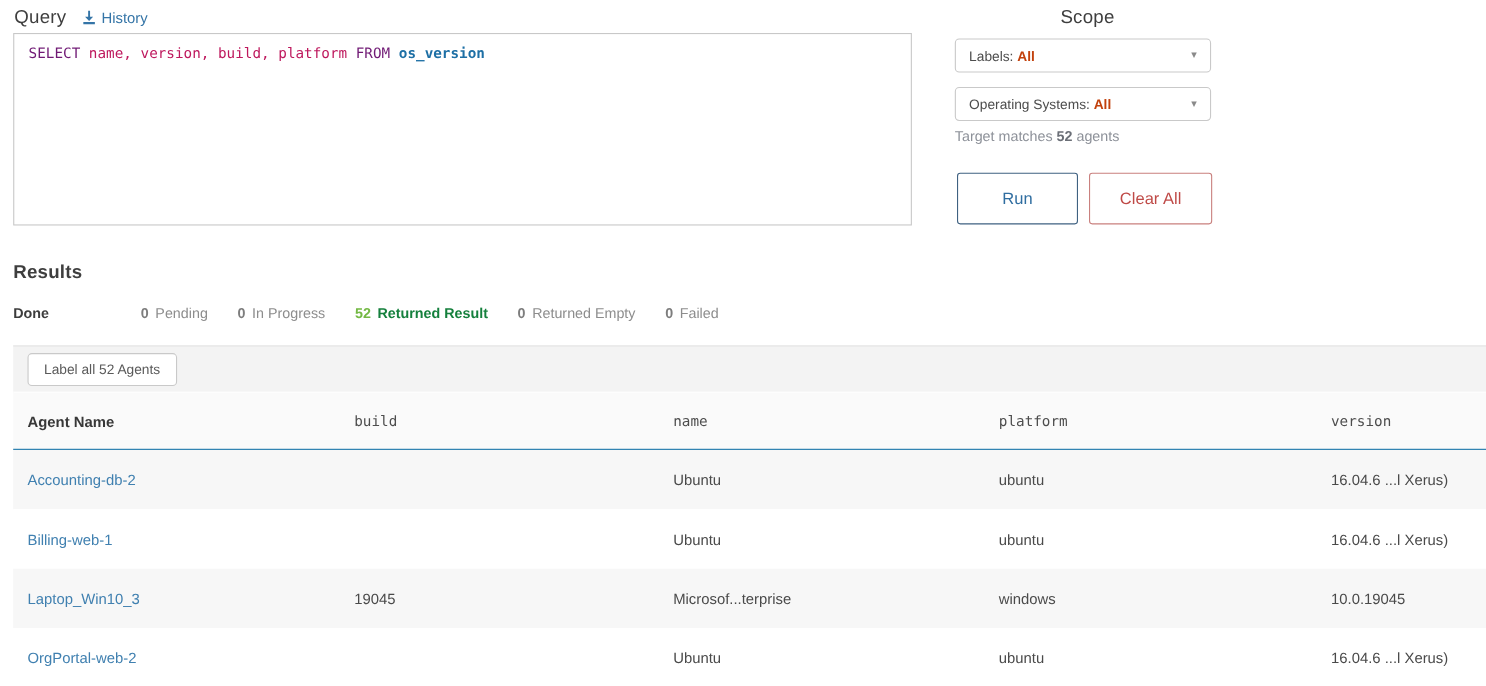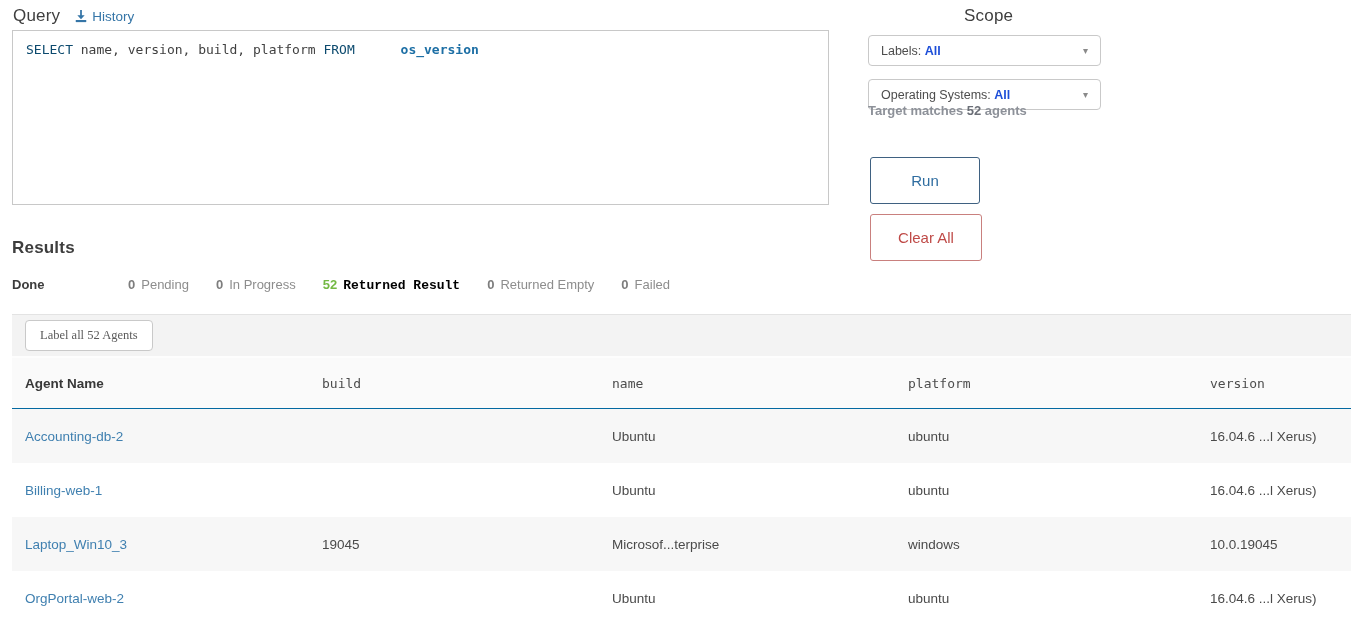--- a/index.html
+++ b/index.html
@@ -23,72 +23,72 @@
     margin-left: 14px; display: inline-flex; align-items: center; gap: 4px;
     color: #3575a7; font-size: 13.5px; cursor: pointer; text-decoration: none;
   }
   .history-link svg { display: block; }
   .query-editor {
     position: absolute; left: 12px; top: 30px; width: 817px; height: 175px;
     background: #fff; border: 1px solid #c8c8c8;
     font-family: "DejaVu Sans Mono", monospace; font-size: 13px;
     padding: 11px 13px; cursor: text;
   }
-  .sql-kw { color: #0c4a6e; }
-  .sql-plain { color: #404040; }
-  .sql-table { color: #1d6fa5; font-weight: bold; padding-left: 38px; }
+  .sql-kw { color: #701a75; }
+  .sql-plain { color: #be185d; }
+  .sql-table { color: #1d6fa5; font-weight: bold; }
 
   
   .scope-title { position: absolute; left: 918px; top: 6px; margin-left: 46px; }
   .dropdown {
     position: absolute; left: 868px; width: 233px; height: 31px;
     border: 1px solid #c9c9c9; border-radius: 4px; background: #fff;
     display: flex; align-items: center; justify-content: space-between;
     padding: 0 12px; font-size: 12.5px; color: #4d4d4d; cursor: pointer;
   }
-  .dropdown .val { font-weight: bold; color: #1d4ed8; }
+  .dropdown .val { font-weight: bold; color: #c2410c; }
   .caret { color: #8a8a8a; font-size: 10px; line-height: 1; }
   .dd-labels { top: 35px; }
   .dd-os { top: 79px; }
   .target-line {
-    position: absolute; left: 868px; top: 103px; font-size: 13px; color: #8d9199; font-weight: bold;
+    position: absolute; left: 868px; top: 116px; font-size: 13px; color: #8d9199;
   }
   .target-line b { color: #6b6f77; }
-  .btn-row { position: absolute; left: 870px; top: 157px; display: flex; gap: 10px; flex-direction: column; }
+  .btn-row { position: absolute; left: 870px; top: 157px; display: flex; gap: 10px; }
   .btn {
     height: 47px; background: #fff; border-radius: 3px; font-size: 15px;
     display: flex; align-items: center; justify-content: center; cursor: pointer;
     font-family: "Liberation Sans", sans-serif;
   }
   .btn-run { width: 110px; border: 1px solid #3f6181; color: #2f6da0; }
   .btn-clear { width: 112px; border: 1px solid #c9807e; color: #bf4a47; }
 
   
   .results-title { position: absolute; left: 12px; top: 238px; font-weight: bold; }
   .status-row {
     position: absolute; left: 12px; top: 277px; display: flex; align-items: baseline;
     font-size: 13px;
   }
   .status-done { width: 116px; font-weight: bold; color: #3c3c3c; }
   .counter { margin-right: 27px; white-space: nowrap; }
   .counter .num { font-weight: bold; color: #7d7d7d; margin-right: 6px; }
   .counter .lbl { color: #8d8d8d; }
   .counter.hl .num { color: #74b944; }
-  .counter.hl .lbl { color: #000000; font-weight: bold; font-family: Liberation Mono, monospace; }
+  .counter.hl .lbl { color: #15803d; font-weight: bold; }
 
   
   .table-wrap { position: absolute; left: 12px; top: 314px; width: 1339px; }
   .table-toolbar {
     height: 44px; background: #f3f3f3; border-top: 1px solid #e3e3e3;
     border-bottom: 2px solid #fdfdfd; display: flex; align-items: center;
   }
   .label-btn {
     margin-left: 13px; padding: 7px 14px; background: #fff;
     border: 1px solid #c9c9c9; border-radius: 4px; font-size: 12.5px; color: #5a5a5a;
-    cursor: pointer; font-family: Liberation Serif, serif;
+    cursor: pointer; font-family: Liberation Sans, sans-serif;
   }
   .tgrid {
     display: grid;
     grid-template-columns: 297px 290px 296px 302px 1fr;
     align-items: center;
     padding-left: 13px;
   }
   .thead {
     height: 51px; background: #fafafa; border-bottom: 1px solid #0369a1;
   }

